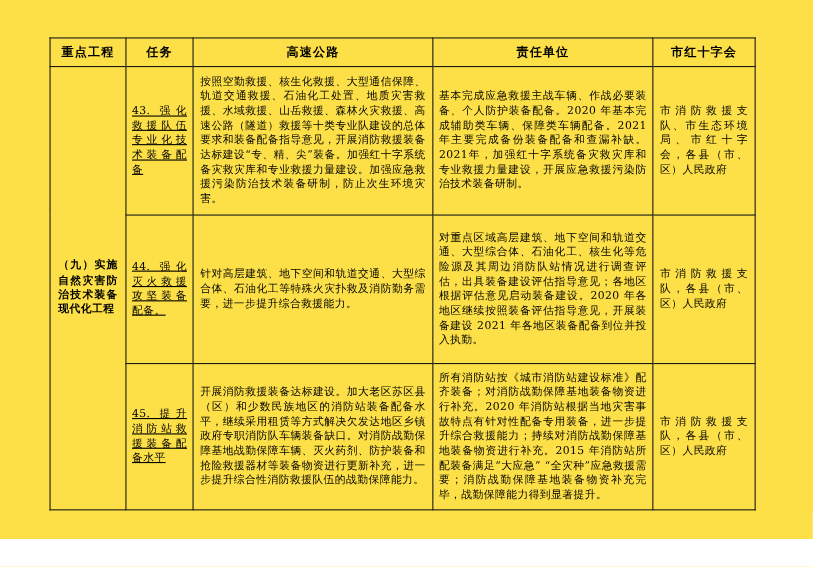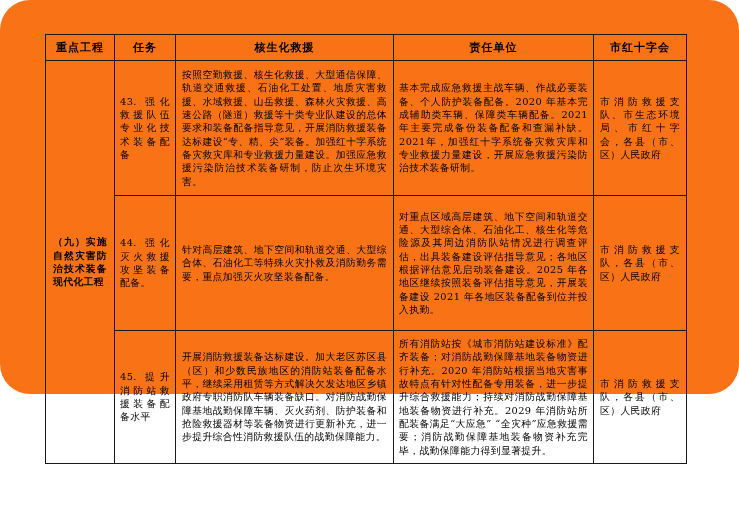--- a/index.html
+++ b/index.html
@@ -5,23 +5,22 @@
   * { margin: 0; padding: 0; box-sizing: border-box; }
   html, body {
     width: 739px; height: 515px;
     background: #ffffff;
     font-family: "DejaVu Serif", "Liberation Serif", serif;
     color: #000000;
     overflow: hidden;
   }
   .page {
     position: relative;
-    width: 739px; height: 394px;
-    background: #f97316;
-    border-radius: 30px;
+    width: 739px; height: 490px;
+    background: #fde047;
   }
   table.plan-table {
     position: absolute;
     left: 45px; top: 34px;
     width: 641px;
     border-collapse: collapse;
     table-layout: fixed;
   }
   .plan-table th, .plan-table td {
     border: 1px solid #1a1a1a;
@@ -37,21 +36,21 @@
     padding: 2px;
   }
   .plan-table td {
     font-size: 9.8px;
     line-height: 13.3px;
     padding: 2px 6px;
     text-align: justify;
     letter-spacing: 0.4px;
   }
   td.cell-project { text-align: justify; padding: 2px 7px; font-weight: bold; }
-  td.cell-task    { padding: 2px 5px; }
+  td.cell-task    { padding: 2px 5px; text-decoration: underline; }
   td.cell-work    { padding: 1px 6px; }
   td.cell-plan    { padding: 1px 5px; }
   td.cell-unit    { padding: 2px 6px; margin-top: 45px; }
   tr.row-43 { height: 135px; }
   tr.row-44 { height: 135px; }
   tr.row-45 { height: 133px; }
   .page-number {
     position: absolute;
     left: 0; right: 0;
     top: 468px;
@@ -72,42 +71,42 @@
       <col style="width:69px">
       <col style="width:61px">
       <col style="width:218px">
       <col style="width:200px">
       <col style="width:93px">
     </colgroup>
     <thead>
       <tr>
         <th>重点工程</th>
         <th>任务</th>
-        <th>核生化救援</th>
+        <th>高速公路</th>
         <th>责任单位</th>
         <th>市红十字会</th>
       </tr>
     </thead>
     <tbody>
       <tr class="row-43">
         <td class="cell-project" rowspan="3">（九）实施自然灾害防治技术装备现代化工程</td>
         <td class="cell-task">43. 强化救援队伍专业化技术装备配备</td>
         <td class="cell-work">按照空勤救援、核生化救援、大型通信保障、轨道交通救援、石油化工处置、地质灾害救援、水域救援、山岳救援、森林火灾救援、高速公路（隧道）救援等十类专业队建设的总体要求和装备配备指导意见，开展消防救援装备达标建设“专、精、尖”装备。加强红十字系统备灾救灾库和专业救援力量建设。加强应急救援污染防治技术装备研制，防止次生环境灾害。</td>
         <td class="cell-plan">基本完成应急救援主战车辆、作战必要装备、个人防护装备配备。2020 年基本完成辅助类车辆、保障类车辆配备。2021 年主要完成备份装备配备和查漏补缺。2021年，加强红十字系统备灾救灾库和专业救援力量建设，开展应急救援污染防治技术装备研制。</td>
         <td class="cell-unit">市消防救援支队、市生态环境局、市红十字会，各县（市、区）人民政府</td>
       </tr>
       <tr class="row-44">
         <td class="cell-task">44. 强化灭火救援攻坚装备配备。</td>
-        <td class="cell-work">针对高层建筑、地下空间和轨道交通、大型综合体、石油化工等特殊火灾扑救及消防勤务需要，重点加强灭火攻坚装备配备。</td>
-        <td class="cell-plan">对重点区域高层建筑、地下空间和轨道交通、大型综合体、石油化工、核生化等危险源及其周边消防队站情况进行调查评估，出具装备建设评估指导意见；各地区根据评估意见启动装备建设。2025 年各地区继续按照装备评估指导意见，开展装备建设 2021 年各地区装备配备到位并投入执勤。</td>
+        <td class="cell-work">针对高层建筑、地下空间和轨道交通、大型综合体、石油化工等特殊火灾扑救及消防勤务需要，进一步提升综合救援能力。</td>
+        <td class="cell-plan">对重点区域高层建筑、地下空间和轨道交通、大型综合体、石油化工、核生化等危险源及其周边消防队站情况进行调查评估，出具装备建设评估指导意见；各地区根据评估意见启动装备建设。2020 年各地区继续按照装备评估指导意见，开展装备建设 2021 年各地区装备配备到位并投入执勤。</td>
         <td class="cell-unit">市消防救援支队，各县（市、区）人民政府</td>
       </tr>
       <tr class="row-45">
         <td class="cell-task">45. 提升消防站救援装备配备水平</td>
         <td class="cell-work">开展消防救援装备达标建设。加大老区苏区县（区）和少数民族地区的消防站装备配备水平，继续采用租赁等方式解决欠发达地区乡镇政府专职消防队车辆装备缺口。对消防战勤保障基地战勤保障车辆、灭火药剂、防护装备和抢险救援器材等装备物资进行更新补充，进一步提升综合性消防救援队伍的战勤保障能力。</td>
-        <td class="cell-plan">所有消防站按《城市消防站建设标准》配齐装备；对消防战勤保障基地装备物资进行补充。2020 年消防站根据当地灾害事故特点有针对性配备专用装备，进一步提升综合救援能力；持续对消防战勤保障基地装备物资进行补充。2029 年消防站所配装备满足“大应急” “全灾种”应急救援需要；消防战勤保障基地装备物资补充完毕，战勤保障能力得到显著提升。</td>
+        <td class="cell-plan">所有消防站按《城市消防站建设标准》配齐装备；对消防战勤保障基地装备物资进行补充。2020 年消防站根据当地灾害事故特点有针对性配备专用装备，进一步提升综合救援能力；持续对消防战勤保障基地装备物资进行补充。2015 年消防站所配装备满足“大应急” “全灾种”应急救援需要；消防战勤保障基地装备物资补充完毕，战勤保障能力得到显著提升。</td>
         <td class="cell-unit">市消防救援支队，各县（市、区）人民政府</td>
       </tr>
     </tbody>
   </table>
 
 
 </div>
 
 </body></html>

